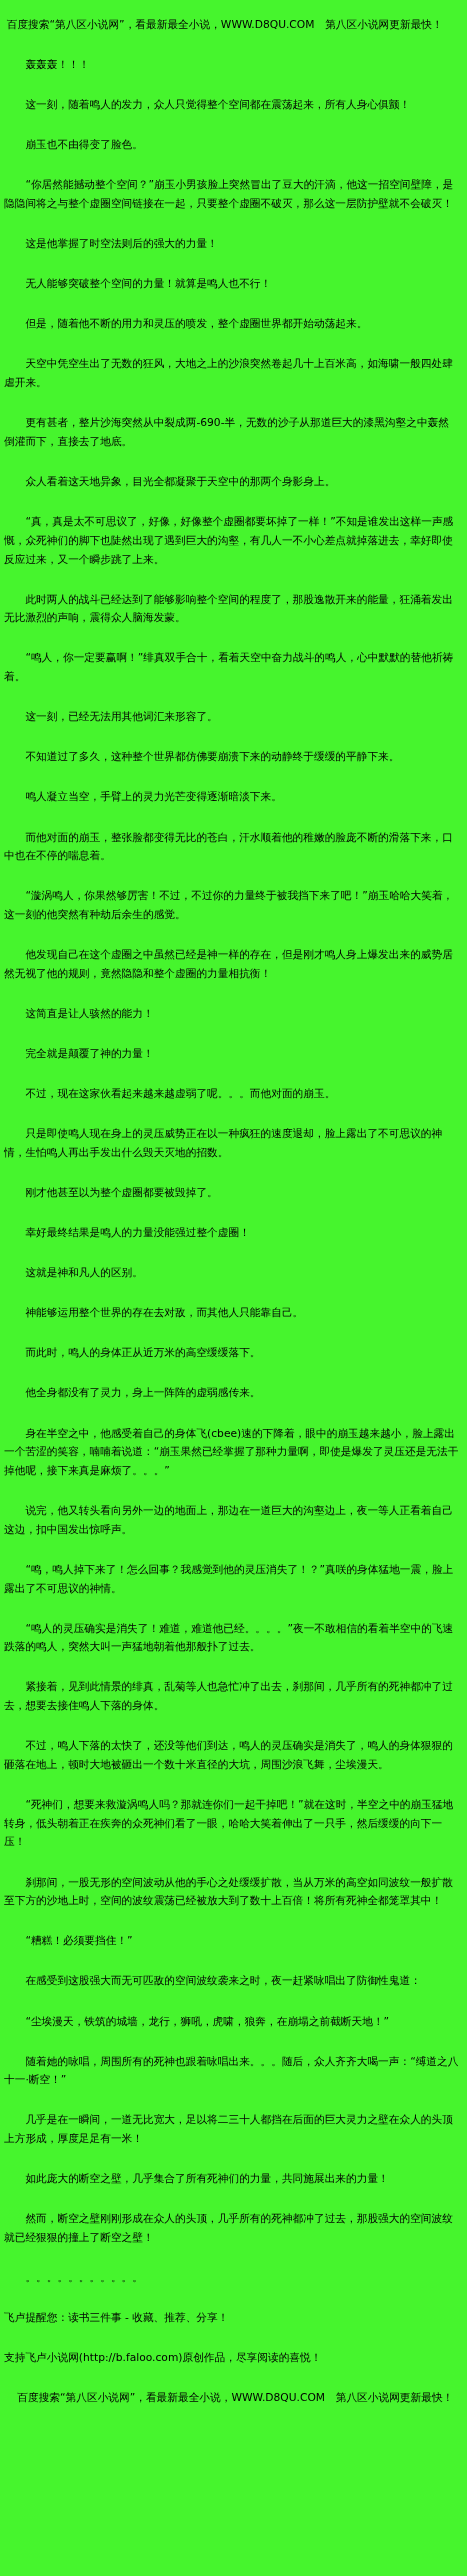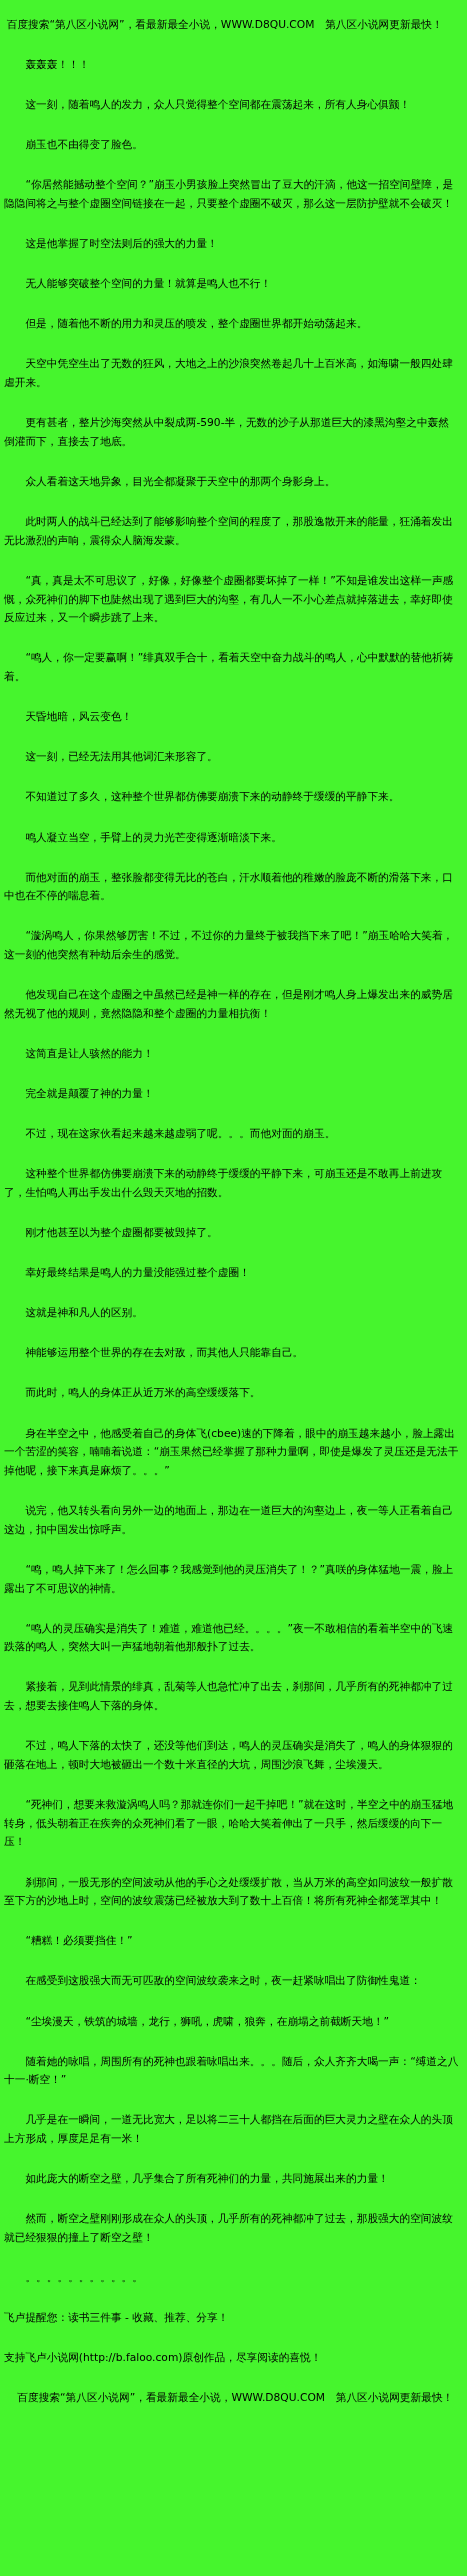--- a/index.html
+++ b/index.html
@@ -35,41 +35,41 @@
   <div>
       <p class="para indent-small">百度搜索“第八区小说网”，看最新最全小说，WWW.D8QU.COM　第八区小说网更新最快！</p>
       <p class="para">轰轰轰！！！</p>
       <p class="para">这一刻，随着鸣人的发力，众人只觉得整个空间都在震荡起来，所有人身心俱颤！</p>
       <p class="para">崩玉也不由得变了脸色。</p>
       <p class="para">“你居然能撼动整个空间？”崩玉小男孩脸上突然冒出了豆大的汗滴，他这一招空间壁障，是隐隐间将之与整个虚圈空间链接在一起，只要整个虚圈不破灭，那么这一层防护壁就不会破灭！</p>
       <p class="para">这是他掌握了时空法则后的强大的力量！</p>
       <p class="para">无人能够突破整个空间的力量！就算是鸣人也不行！</p>
       <p class="para">但是，随着他不断的用力和灵压的喷发，整个虚圈世界都开始动荡起来。</p>
       <p class="para">天空中凭空生出了无数的狂风，大地之上的沙浪突然卷起几十上百米高，如海啸一般四处肆虐开来。</p>
-      <p class="para">更有甚者，整片沙海突然从中裂成两-590-半，无数的沙子从那道巨大的漆黑沟壑之中轰然倒灌而下，直接去了地底。</p>
+      <p class="para">更有甚者，整片沙海突然从中裂成两-690-半，无数的沙子从那道巨大的漆黑沟壑之中轰然倒灌而下，直接去了地底。</p>
       <p class="para">众人看着这天地异象，目光全都凝聚于天空中的那两个身影身上。</p>
+      <p class="para">“真，真是太不可思议了，好像，好像整个虚圈都要坏掉了一样！”不知是谁发出这样一声感慨，众死神们的脚下也陡然出现了遇到巨大的沟壑，有几人一不小心差点就掉落进去，幸好即使反应过来，又一个瞬步跳了上来。</p>
       <p class="para">此时两人的战斗已经达到了能够影响整个空间的程度了，那股逸散开来的能量，狂涌着发出无比激烈的声响，震得众人脑海发蒙。</p>
-      <p class="para">“真，真是太不可思议了，好像，好像整个虚圈都要坏掉了一样！”不知是谁发出这样一声感慨，众死神们的脚下也陡然出现了遇到巨大的沟壑，有几人一不小心差点就掉落进去，幸好即使反应过来，又一个瞬步跳了上来。</p>
       <p class="para">“鸣人，你一定要赢啊！”绯真双手合十，看着天空中奋力战斗的鸣人，心中默默的替他祈祷着。</p>
-      <p class="para">天昏地暗，风云变色！</p>
       <p class="para">这一刻，已经无法用其他词汇来形容了。</p>
       <p class="para">不知道过了多久，这种整个世界都仿佛要崩溃下来的动静终于缓缓的平静下来。</p>
       <p class="para">鸣人凝立当空，手臂上的灵力光芒变得逐渐暗淡下来。</p>
       <p class="para">而他对面的崩玉，整张脸都变得无比的苍白，汗水顺着他的稚嫩的脸庞不断的滑落下来，口中也在不停的喘息着。</p>
       <p class="para">“漩涡鸣人，你果然够厉害！不过，不过你的力量终于被我挡下来了吧！”崩玉哈哈大笑着，这一刻的他突然有种劫后余生的感觉。</p>
       <p class="para">他发现自己在这个虚圈之中虽然已经是神一样的存在，但是刚才鸣人身上爆发出来的威势居然无视了他的规则，竟然隐隐和整个虚圈的力量相抗衡！</p>
       <p class="para">这简直是让人骇然的能力！</p>
       <p class="para">完全就是颠覆了神的力量！</p>
       <p class="para">不过，现在这家伙看起来越来越虚弱了呢。。。而他对面的崩玉。</p>
-      <p class="para">这种整个世界都仿佛要崩溃下来的动静终于缓缓的平静下来，可崩玉还是不敢再上前进攻了，生怕鸣人再出手发出什么毁天灭地的招数。</p>
+      <p class="para">只是即使鸣人现在身上的灵压威势正在以一种疯狂的速度退却，脸上露出了不可思议的神情，生怕鸣人再出手发出什么毁天灭地的招数。</p>
       <p class="para">刚才他甚至以为整个虚圈都要被毁掉了。</p>
       <p class="para">幸好最终结果是鸣人的力量没能强过整个虚圈！</p>
       <p class="para">这就是神和凡人的区别。</p>
       <p class="para">神能够运用整个世界的存在去对敌，而其他人只能靠自己。</p>
       <p class="para">而此时，鸣人的身体正从近万米的高空缓缓落下。</p>
+      <p class="para">他全身都没有了灵力，身上一阵阵的虚弱感传来。</p>
       <p class="para">身在半空之中，他感受着自己的身体飞(cbee)速的下降着，眼中的崩玉越来越小，脸上露出一个苦涩的笑容，喃喃着说道：“崩玉果然已经掌握了那种力量啊，即使是爆发了灵压还是无法干掉他呢，接下来真是麻烦了。。。”</p>
       <p class="para">说完，他又转头看向另外一边的地面上，那边在一道巨大的沟壑边上，夜一等人正看着自己这边，扣中国发出惊呼声。</p>
       <p class="para">“鸣，鸣人掉下来了！怎么回事？我感觉到他的灵压消失了！？”真咲的身体猛地一震，脸上露出了不可思议的神情。</p>
       <p class="para">“鸣人的灵压确实是消失了！难道，难道他已经。。。。”夜一不敢相信的看着半空中的飞速跌落的鸣人，突然大叫一声猛地朝着他那般扑了过去。</p>
       <p class="para">紧接着，见到此情景的绯真，乱菊等人也急忙冲了出去，刹那间，几乎所有的死神都冲了过去，想要去接住鸣人下落的身体。</p>
       <p class="para">不过，鸣人下落的太快了，还没等他们到达，鸣人的灵压确实是消失了，鸣人的身体狠狠的砸落在地上，顿时大地被砸出一个数十米直径的大坑，周围沙浪飞舞，尘埃漫天。</p>
       <p class="para">“死神们，想要来救漩涡鸣人吗？那就连你们一起干掉吧！”就在这时，半空之中的崩玉猛地转身，低头朝着正在疾奔的众死神们看了一眼，哈哈大笑着伸出了一只手，然后缓缓的向下一压！</p>
       <p class="para">刹那间，一股无形的空间波动从他的手心之处缓缓扩散，当从万米的高空如同波纹一般扩散至下方的沙地上时，空间的波纹震荡已经被放大到了数十上百倍！将所有死神全都笼罩其中！</p>
       <p class="para">“糟糕！必须要挡住！”</p>
       <p class="para">在感受到这股强大而无可匹敌的空间波纹袭来之时，夜一赶紧咏唱出了防御性鬼道：</p>

